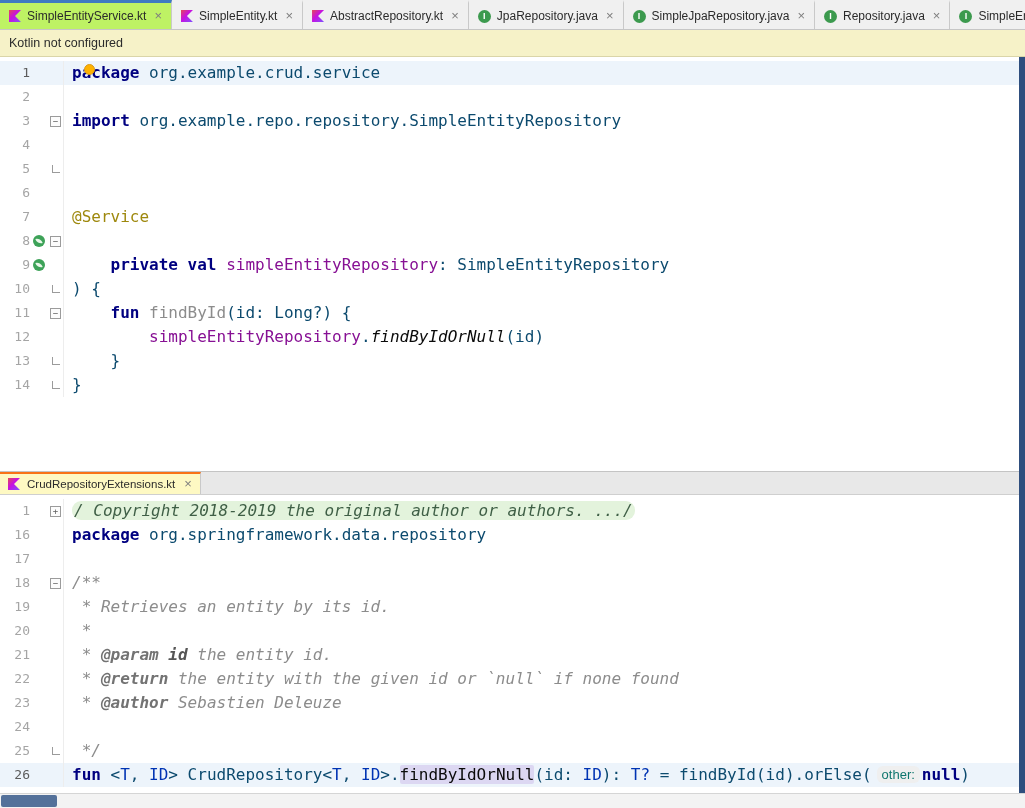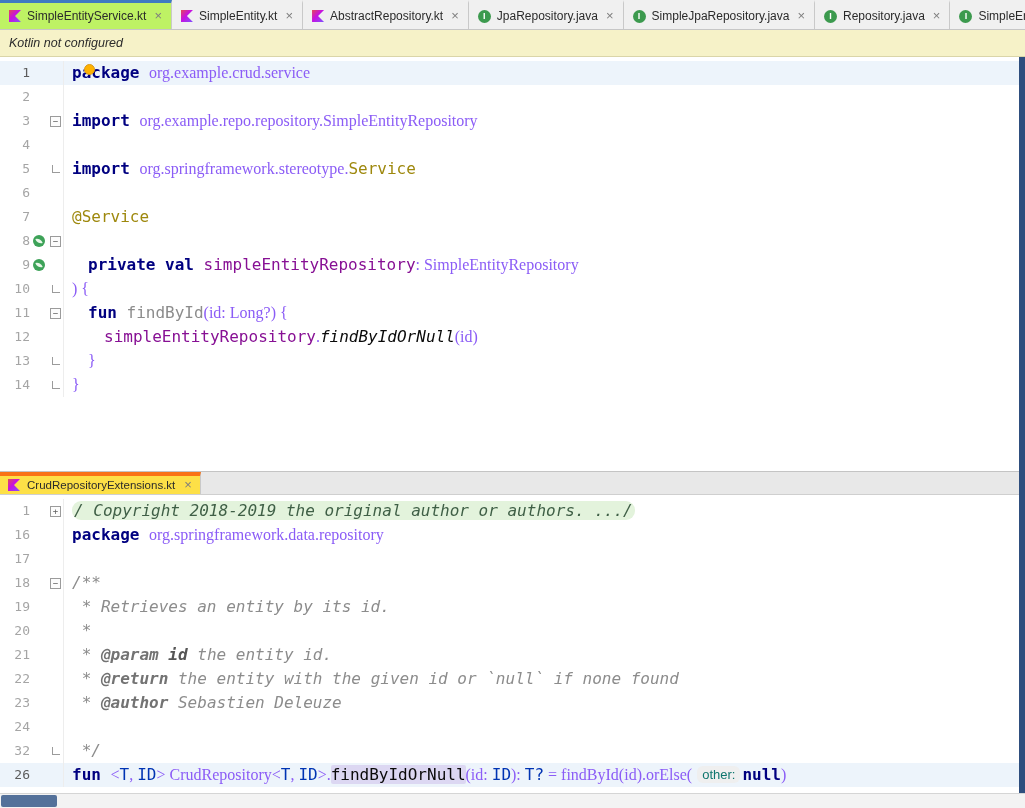--- a/index.html
+++ b/index.html
@@ -10,32 +10,32 @@
   .tabbar{display:flex;align-items:stretch;background:#E6E6E6;border-bottom:1px solid #C6C6C6;
           height:30px;box-sizing:border-box;overflow:hidden;white-space:nowrap;}
   .tab{display:flex;align-items:center;gap:6px;padding:0 9px;background:#F0F0F0;
        border-right:1px solid #C9C9C9;border-top:3px solid transparent;box-sizing:border-box;
        font-size:12px;color:#2B2B2B;flex:0 0 auto;cursor:default;}
   .tab.active{background:#bef264;border-top:3px solid #3E7AC2;}
   .tablabel{white-space:nowrap;}
   .tabclose{color:#7E7E7E;font-size:13px;line-height:10px;margin-left:2px;}
   .tabbar2{height:24px;background:#E8E8E8;border-top:1px solid #C4C4C4;border-bottom:1px solid #CFCFCF;}
   .tabbar2 .tab{font-size:11.5px;padding:0 8px;border-top:2px solid transparent;}
-  .tabbar2 .tab.active{background:#fde047;border-top:4px solid #f97316;gap:7px;}
+  .tabbar2 .tab.active{background:#fef9c3;border-top:2px solid #f97316;gap:7px;}
 
   
   .ic-kotlin{display:inline-block;width:12px;height:12px;flex:0 0 auto;
              background:linear-gradient(135deg,#E44857 0%,#C711E1 45%,#7F52FF 100%);
              clip-path:polygon(0 0,100% 0,50% 50%,100% 100%,0 100%);}
   .ic-iface{display:inline-block;width:13px;height:13px;flex:0 0 auto;border-radius:50%;
             background:#3C9A4E;color:#FFFFFF;font:bold 9px/13px "Liberation Sans",sans-serif;text-align:center;}
 
   
   .notif{height:27px;box-sizing:border-box;display:flex;align-items:center;padding:0 9px;
-         background:#F6F2C8;border-bottom:1px solid #DAD5A9;font-size:12.5px;color:#2B2B2B;font-style:italic;}
+         background:#F6F2C8;border-bottom:1px solid #DAD5A9;font-size:12.5px;color:#2B2B2B;}
 
   
   .editor{position:relative;background:#FFFFFF;overflow:hidden;padding-top:4px;box-sizing:border-box;}
   .editor1{height:414px;}
   .editor2{height:298px;}
   .row{display:flex;align-items:center;height:24px;font:16px/24px "DejaVu Sans Mono",monospace;}
   .row.caret-row{background:#EDF4FB;}
   .gutter{display:flex;align-items:center;flex:0 0 64px;height:24px;box-sizing:border-box;
           border-right:1px solid #EDEDED;}
   .ln{flex:0 0 30px;text-align:right;font:13px/24px "DejaVu Sans Mono",monospace;color:#A5A5A5;}
@@ -48,21 +48,21 @@
   
   .fold-box{display:inline-block;width:9px;height:9px;border:1px solid #9B9B9B;background:#FCFCFC;
             font:9px/8px "DejaVu Sans Mono",monospace;color:#5F5F5F;text-align:center;box-sizing:content-box;}
   .fold-end{display:inline-block;width:7px;height:7px;border-left:1px solid #9B9B9B;border-bottom:1px solid #9B9B9B;}
   .ic-spring{position:relative;display:inline-block;width:12px;height:12px;border-radius:50%;background:#3DA258;}
   .ic-spring::after{content:"";position:absolute;left:3px;top:3px;width:6px;height:6px;background:#EAF7EA;
                     border-radius:0 100% 0 100%;transform:rotate(-15deg);}
 
   
   .t-kw{color:#000080;font-weight:bold;}
-  .t-pl{color:#8b5cf6;font-family:Liberation Serif, serif;}
+  .t-pl{color:#0c4a6e;}
   .t-ann{color:#9E880D;}
   .t-prop{color:#871094;}
   .t-gray{color:#8C8C8C;}
   .t-ext{color:#0A0A0A;font-style:italic;}
   .t-cmt{color:#8C8C8C;font-style:italic;}
   .t-tag{color:#737373;font-weight:bold;font-style:italic;margin-top:24px;}
   .t-tagval{color:#555555;font-weight:bold;font-style:italic;}
   .t-typ{color:#0033B3;}
   .t-decl{background:#DCD7F2;border-radius:2px;color:#0A0A0A;}
   .t-hint{display:inline-block;background:#EFEFEF;color:#0f766e;border-radius:6px;
@@ -161,21 +161,20 @@
         </span>
       </div>
       <div class="row">
         <span class="gutter">
           <span class="ln">5</span>
           <span class="gico"></span>
           <span class="foldcol">
             <span class="fold-end"></span>
           </span>
         </span>
-        <span class="code"><span class="t-kw">import </span><span class="t-pl">org.springframework.stereotype.</span><span class="t-ann">Service</span></span>
       </div>
       <div class="row">
         <span class="gutter">
           <span class="ln">6</span>
           <span class="gico"></span>
           <span class="foldcol"></span>
         </span>
         <span class="code"></span>
       </div>
       <div class="row">
@@ -344,21 +343,21 @@
       </div>
       <div class="row">
         <span class="gutter">
           <span class="ln">24</span>
           <span class="gico"></span>
           <span class="foldcol"></span>
         </span>
       </div>
       <div class="row">
         <span class="gutter">
-          <span class="ln">32</span>
+          <span class="ln">25</span>
           <span class="gico"></span>
           <span class="foldcol">
             <span class="fold-end"></span>
           </span>
         </span>
         <span class="code"><span class="t-cmt"> */</span></span>
       </div>
       <div class="row caret-row">
         <span class="gutter">
           <span class="ln">26</span>

